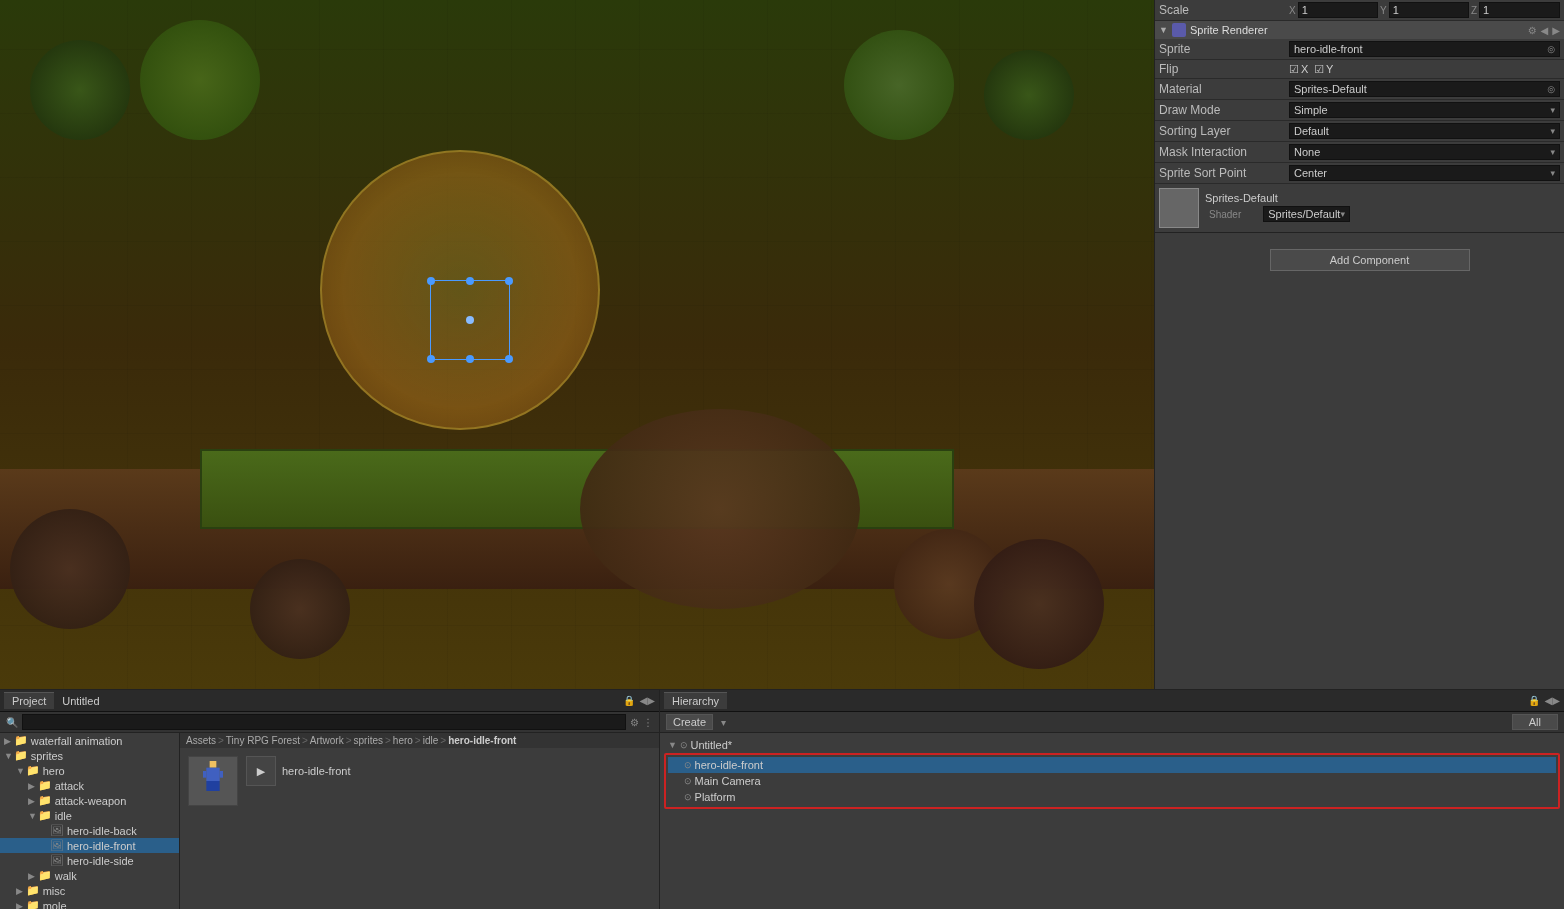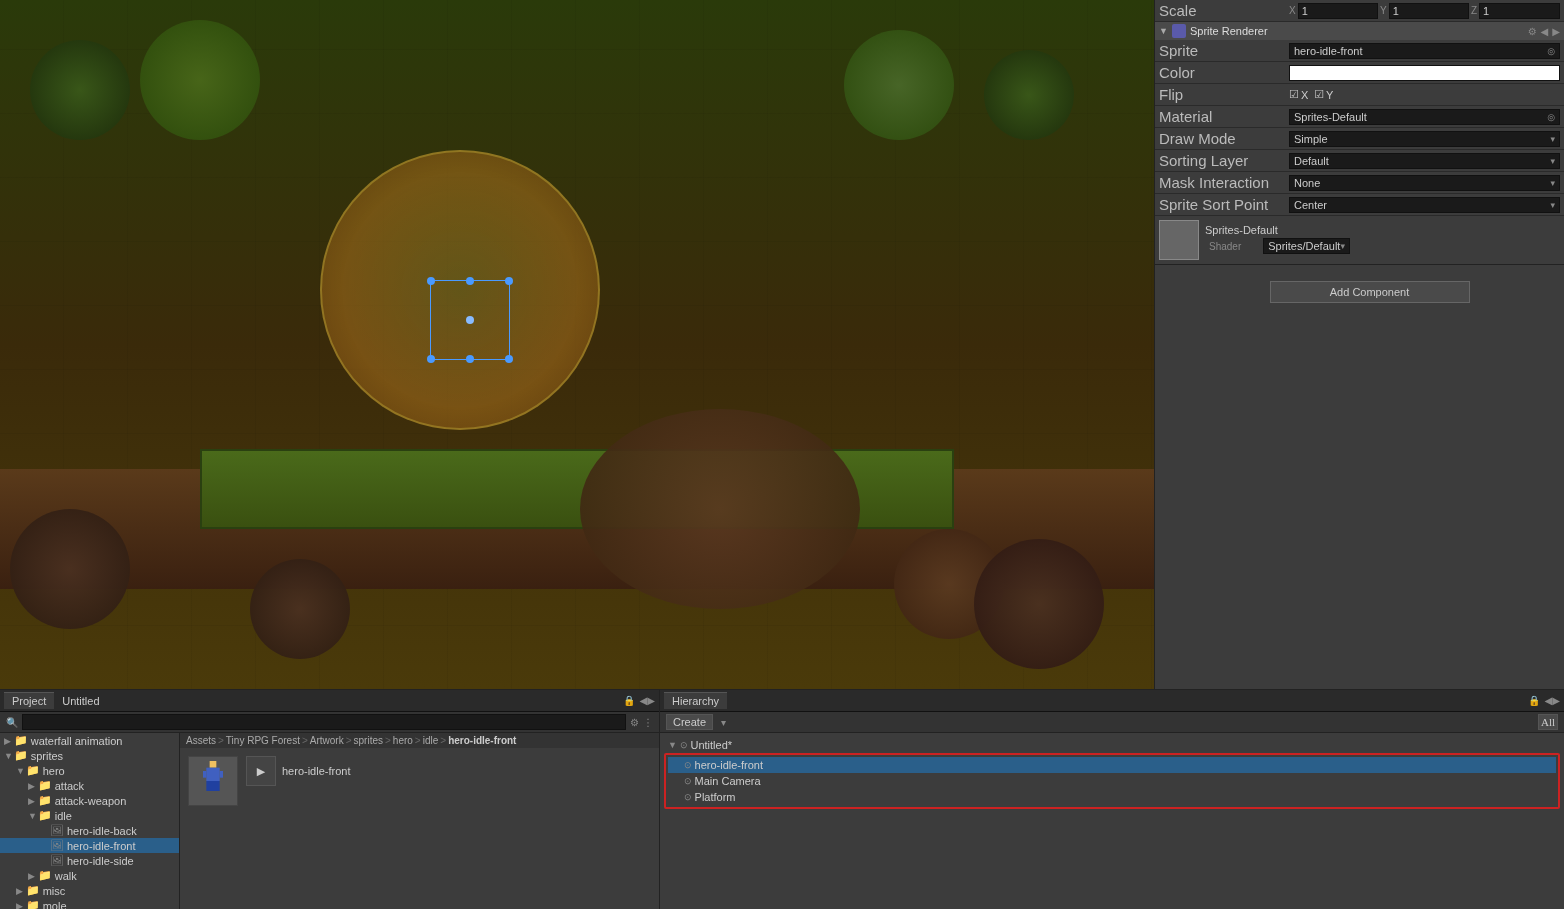--- a/index.html
+++ b/index.html
@@ -9,21 +9,21 @@
     .main-layout { display: flex; flex-direction: column; height: 100%; }
     .top-area { display: flex; flex: 1; overflow: hidden; }
     .bottom-area { display: flex; height: 220px; background: #3c3c3c; border-top: 1px solid #222; }
 
     
     .scene-viewport { flex: 1; background: #1a1a1a; position: relative; overflow: hidden; }
 
     
     .right-panel { width: 410px; background: #3c3c3c; border-left: 1px solid #222; overflow-y: auto; }
     .inspector-row { display: flex; align-items: center; padding: 2px 4px; min-height: 18px; border-bottom: 1px solid #2a2a2a; }
-    .inspector-label { width: 130px; color: #bbb; font-size: 15px; flex-shrink: 0; }
+    .inspector-label { width: 130px; color: #bbb; font-size: 12px; flex-shrink: 0; }
     .inspector-value { flex: 1; background: #1a1a1a; border: 1px solid #111; padding: 1px 4px; color: #ccc; font-size: 11px; display: flex; align-items: center; justify-content: space-between; }
     .inspector-value-white { background: #ffffff; border: 1px solid #111; height: 16px; flex: 1; }
     .dropdown-arrow { color: #888; font-size: 9px; }
 
     
     .xyz-row { display: flex; gap: 2px; flex: 1; }
     .xyz-cell { display: flex; align-items: center; gap: 2px; flex: 1; }
     .xyz-label { color: #888; font-size: 10px; }
     .xyz-val { background: #1a1a1a; border: 1px solid #111; padding: 1px 3px; color: #ccc; font-size: 11px; flex: 1; }
 
@@ -67,21 +67,21 @@
     .folder-icon { color: #c8a040; margin-right: 3px; font-size: 11px; }
     .file-icon { color: #888; margin-right: 3px; font-size: 11px; }
 
     
     .asset-preview-area { display: flex; align-items: flex-start; padding: 8px; gap: 8px; }
     .asset-thumb { width: 50px; height: 50px; background: #555; border: 1px solid #444; display: flex; align-items: center; justify-content: center; }
 
     
     .hierarchy-toolbar { display: flex; align-items: center; padding: 2px 6px; background: #333; border-bottom: 1px solid #222; gap: 4px; }
     .create-btn { background: #4a4a4a; border: 1px solid #555; color: #ccc; font-size: 11px; padding: 1px 6px; cursor: pointer; }
-    .all-btn { background: #4a4a4a; border: 1px solid #555; color: #ccc; font-size: 11px; padding: 1px 2px; cursor: pointer; margin-left: auto; font-family: Liberation Serif, serif; }
+    .all-btn { background: #4a4a4a; border: 1px solid #555; color: #ccc; font-size: 11px; padding: 1px 16px; cursor: pointer; margin-left: auto; }
     .hierarchy-tree { padding: 4px; overflow-y: auto; flex: 1; }
     .hier-item { display: flex; align-items: center; padding: 2px 4px; cursor: pointer; font-size: 11px; color: #ccc; }
     .hier-item.selected { background: #2a5f8a; }
     .scene-icon { color: #888; font-size: 9px; margin-right: 3px; }
 
     
     .hierarchy-highlight { border: 2px solid #cc2222; border-radius: 2px; padding: 2px; }
 
     
     .game-bg { 
@@ -206,24 +206,20 @@
       </div>
 
       <div class="inspector-row">
         <span class="inspector-label">Sprite</span>
         <div class="inspector-value">
           <span>hero-idle-front</span>
           <span class="dropdown-arrow">◎</span>
         </div>
       </div>
 
-      <div class="inspector-row">
-        <span class="inspector-label">Color</span>
-        <div class="inspector-value-white"></div>
-      </div>
 
       <div class="inspector-row">
         <span class="inspector-label">Flip</span>
         <div class="checkbox-flip">
           <div class="cb-item">
             <span>☑</span>
             <span>X</span>
           </div>
           <div class="cb-item">
             <span>☑</span>

